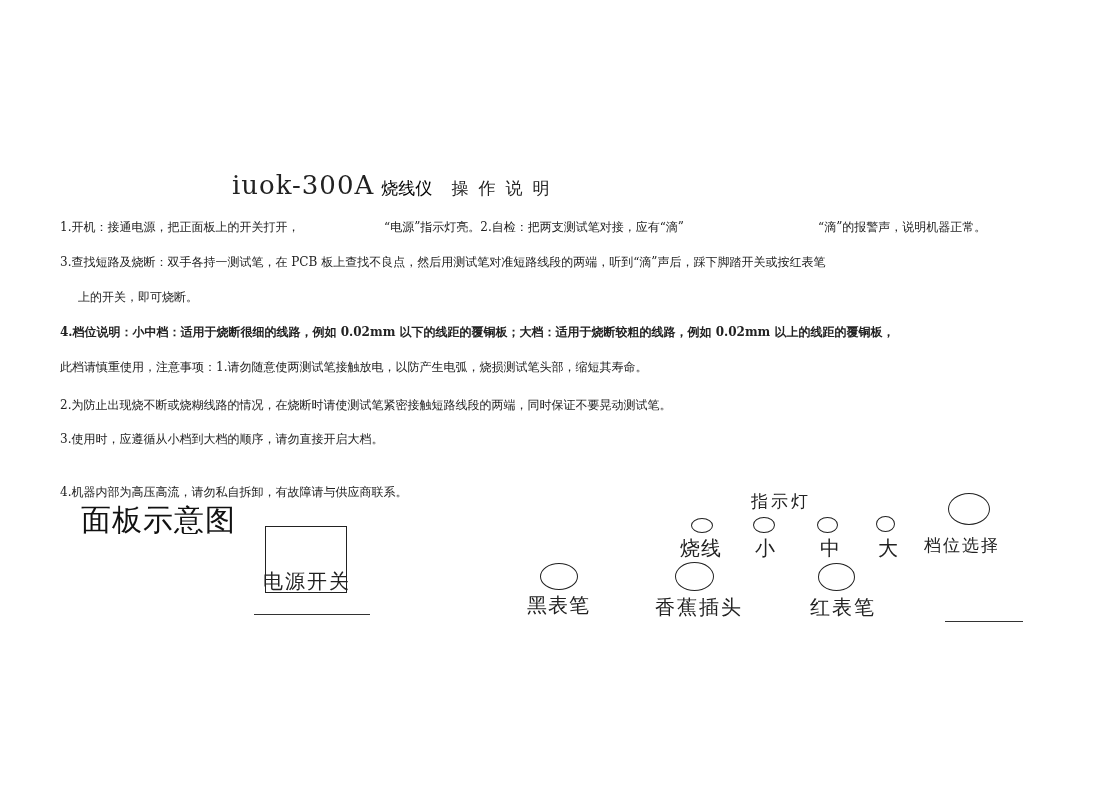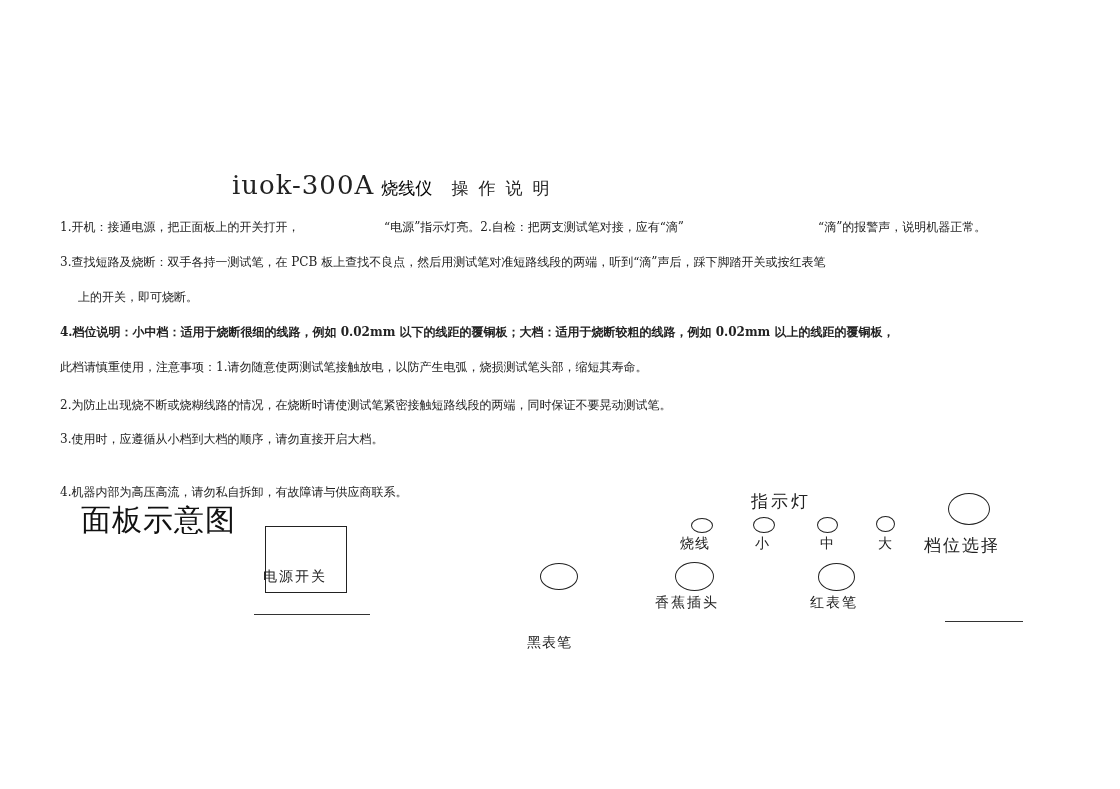--- a/index.html
+++ b/index.html
@@ -3,21 +3,21 @@
   <meta charset="utf-8">
   <style>
     html, body { margin: 0; padding: 0; background: #ffffff; }
     body { width: 1120px; height: 789px; position: relative; overflow: hidden; color: #1a1a1a; font-family: "DejaVu Serif", "Liberation Serif", serif; }
     .abs { position: absolute; white-space: nowrap; }
     .title-model { font-family: "DejaVu Serif", "Liberation Serif", serif; font-size: 26px; letter-spacing: 1px; color: #222; }
     .title-cn { font-size: 17px; color: #000000; }
     .title-ops { font-size: 17px; letter-spacing: 10px; color: #222; }
     .para { font-size: 12px; color: #222; line-height: 16px; }
     .heading-big { font-family: "DejaVu Sans", "Liberation Sans", sans-serif; font-size: 30px; color: #111; letter-spacing: 1px; margin-left: 19px; }
-    .diag-label { font-family: "DejaVu Sans", "Liberation Sans", sans-serif; font-size: 14px; color: #222; letter-spacing: 2px; }
+    .diag-label { font-family: "DejaVu Sans", "Liberation Sans", sans-serif; font-size: 20px; color: #222; letter-spacing: 2px; }
     .diag-label-lg { font-family: "DejaVu Sans", "Liberation Sans", sans-serif; font-size: 17px; color: #222; letter-spacing: 3px; }
     .circle { position: absolute; border: 1.5px solid #222; border-radius: 50%; box-sizing: border-box; }
     .rect { position: absolute; border: 1.5px solid #222; box-sizing: border-box; }
     .hline { position: absolute; height: 0; border-top: 1.3px solid #333; }
   </style>
 </head>
 <body>
 
 <div class="abs" style="left:232px; top:170px;">
   <span class="title-model">iuok-300A</span>
@@ -54,21 +54,21 @@
 
 <div class="abs diag-label" style="left:680px; top:535px; letter-spacing:1px;">烧线</div>
 <div class="abs diag-label" style="left:755px; top:535px;">小</div>
 <div class="abs diag-label" style="left:820px; top:535px;">中</div>
 <div class="abs diag-label" style="left:878px; top:535px;">大</div>
 
 <div class="circle" style="left:948px; top:493px; width:42px; height:32px;"></div>
 <div class="abs diag-label-lg" style="left:924px; top:534px; letter-spacing:2px;">档位选择</div>
 
 <div class="circle" style="left:540px; top:563px; width:38px; height:27px;"></div>
-<div class="abs diag-label" style="left:527px; top:592px; letter-spacing:1px;margin-top:42px;">黑表笔</div>
+<div class="abs diag-label" style="left:527px; top:592px; letter-spacing:1px;">黑表笔</div>
 
 <div class="circle" style="left:675px; top:562px; width:39px; height:29px;"></div>
 <div class="abs diag-label" style="left:655px; top:594px; letter-spacing:2px;">香蕉插头</div>
 
 <div class="circle" style="left:818px; top:563px; width:37px; height:28px;"></div>
 <div class="abs diag-label" style="left:810px; top:594px; letter-spacing:2px;">红表笔</div>
 
 <div class="hline" style="left:945px; top:621px; width:78px;"></div>
 
 </body></html>

